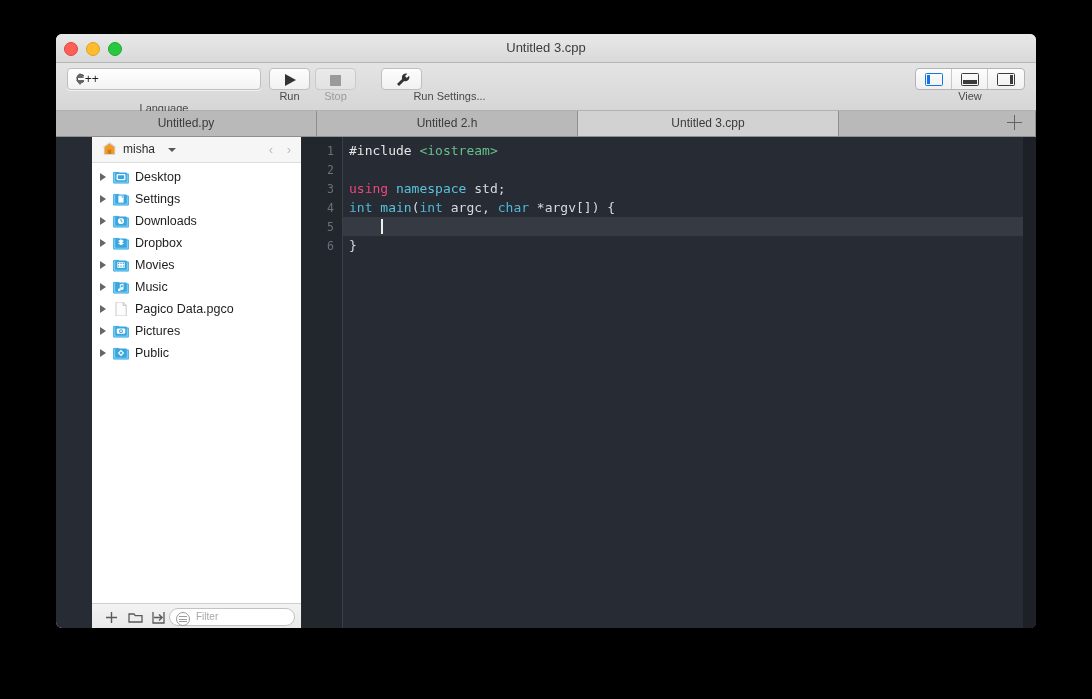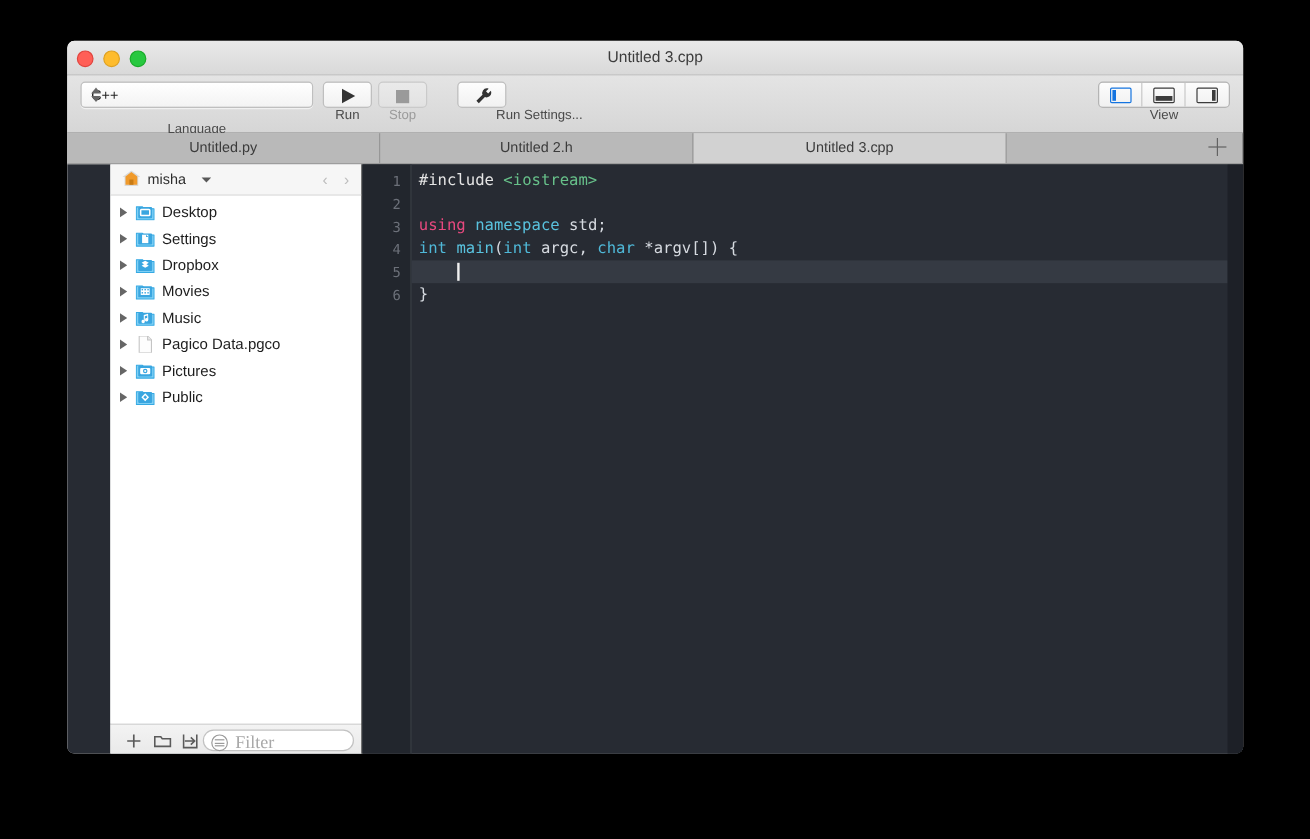--- a/index.html
+++ b/index.html
@@ -98,21 +98,21 @@
   .disc{width:0;height:0;border-top:4px solid transparent;border-bottom:4px solid transparent;
         border-left:6px solid #666;margin-right:7px;flex:0 0 auto;}
   .fico{width:16px;height:14px;margin-right:6px;flex:0 0 auto;position:relative;}
   .fname{white-space:nowrap;}
 
   .sb-foot{height:27px;flex:0 0 27px;background:linear-gradient(to bottom,#f3f3f3,#e8e8e8);
            border-top:1px solid #cfcfcf;position:relative;}
   .fbtn{position:absolute;top:5px;width:17px;height:17px;}
   .filterfield{position:absolute;left:77px;top:4px;width:126px;height:18px;border-radius:9px;
                background:#fff;border:1px solid #c2c2c2;box-sizing:border-box;}
-  .filterfield .fplace{position:absolute;left:26px;top:2px;font-size:15px;color:#a8a8a8;font-family:Liberation Serif, serif;}
+  .filterfield .fplace{position:absolute;left:26px;top:2px;font-size:10px;color:#a8a8a8;}
   .filterico{position:absolute;left:6px;top:3px;width:12px;height:12px;border:1.2px solid #9a9a9a;border-radius:50%;}
   .filterico i{position:absolute;left:2px;background:#9a9a9a;height:1px;display:block;}
 
   
   .editor{flex:1;position:relative;background:#272b33;overflow:hidden;}
   .gutter{position:absolute;left:0;top:0;bottom:0;width:40px;background:#22262d;
           border-right:1px solid #3a3f47;}
   .gnum{position:absolute;right:8px;font-size:11.5px;color:#6c7079;
         font-family:"DejaVu Sans Mono",monospace;}
   .codearea{position:absolute;left:41px;right:13px;top:0;bottom:0;}
@@ -224,20 +224,30 @@
             </div>
             <div class="frow">
               <span class="disc"></span>
               <span class="fico"><svg width="16" height="14" viewBox="0 0 16 14">
                   <path d="M.6 2.4h5.1l1.3 1.5h8.4v9.2H.6z" fill="#7fd0f5" stroke="#35a9e3" stroke-width=".9" stroke-linejoin="round"></path>
                   <rect x="2.2" y="2.6" width="11.6" height="9.2" rx="1" fill="#3aa6e0"></rect>
                   <rect x="5.4" y="3.6" width="5.2" height="7" fill="#fff"></rect>
                   <path d="M8.7 3.6v2h1.9" fill="#3aa6e0"></path>
                 </svg></span>
               <span class="fname">Settings</span>
+            </div>
+            <div class="frow">
+              <span class="disc"></span>
+              <span class="fico"><svg width="16" height="14" viewBox="0 0 16 14">
+                  <path d="M.6 2.4h5.1l1.3 1.5h8.4v9.2H.6z" fill="#7fd0f5" stroke="#35a9e3" stroke-width=".9" stroke-linejoin="round"></path>
+                  <rect x="2.2" y="2.6" width="11.6" height="9.2" rx="1" fill="#3aa6e0"></rect>
+                  <circle cx="8" cy="7" r="3.1" fill="#fff"></circle>
+                  <path d="M8 4.8v2.2l1.5 1" stroke="#3aa6e0" stroke-width="1" fill="none"></path>
+                </svg></span>
+              <span class="fname">Downloads</span>
             </div>
             <div class="frow">
               <span class="disc"></span>
               <span class="fico"><svg width="16" height="14" viewBox="0 0 16 14">
                   <path d="M.6 2.4h5.1l1.3 1.5h8.4v9.2H.6z" fill="#7fd0f5" stroke="#35a9e3" stroke-width=".9" stroke-linejoin="round"></path>
                   <rect x="2.2" y="2.6" width="11.6" height="9.2" rx="1" fill="#3aa6e0"></rect>
                   <path d="M8 3.2 5 5l3 1.8L11 5zM5 7.4l3 1.8 3-1.8-3-1.8z" fill="#fff"></path>
                 </svg></span>
               <span class="fname">Dropbox</span>
             </div>

